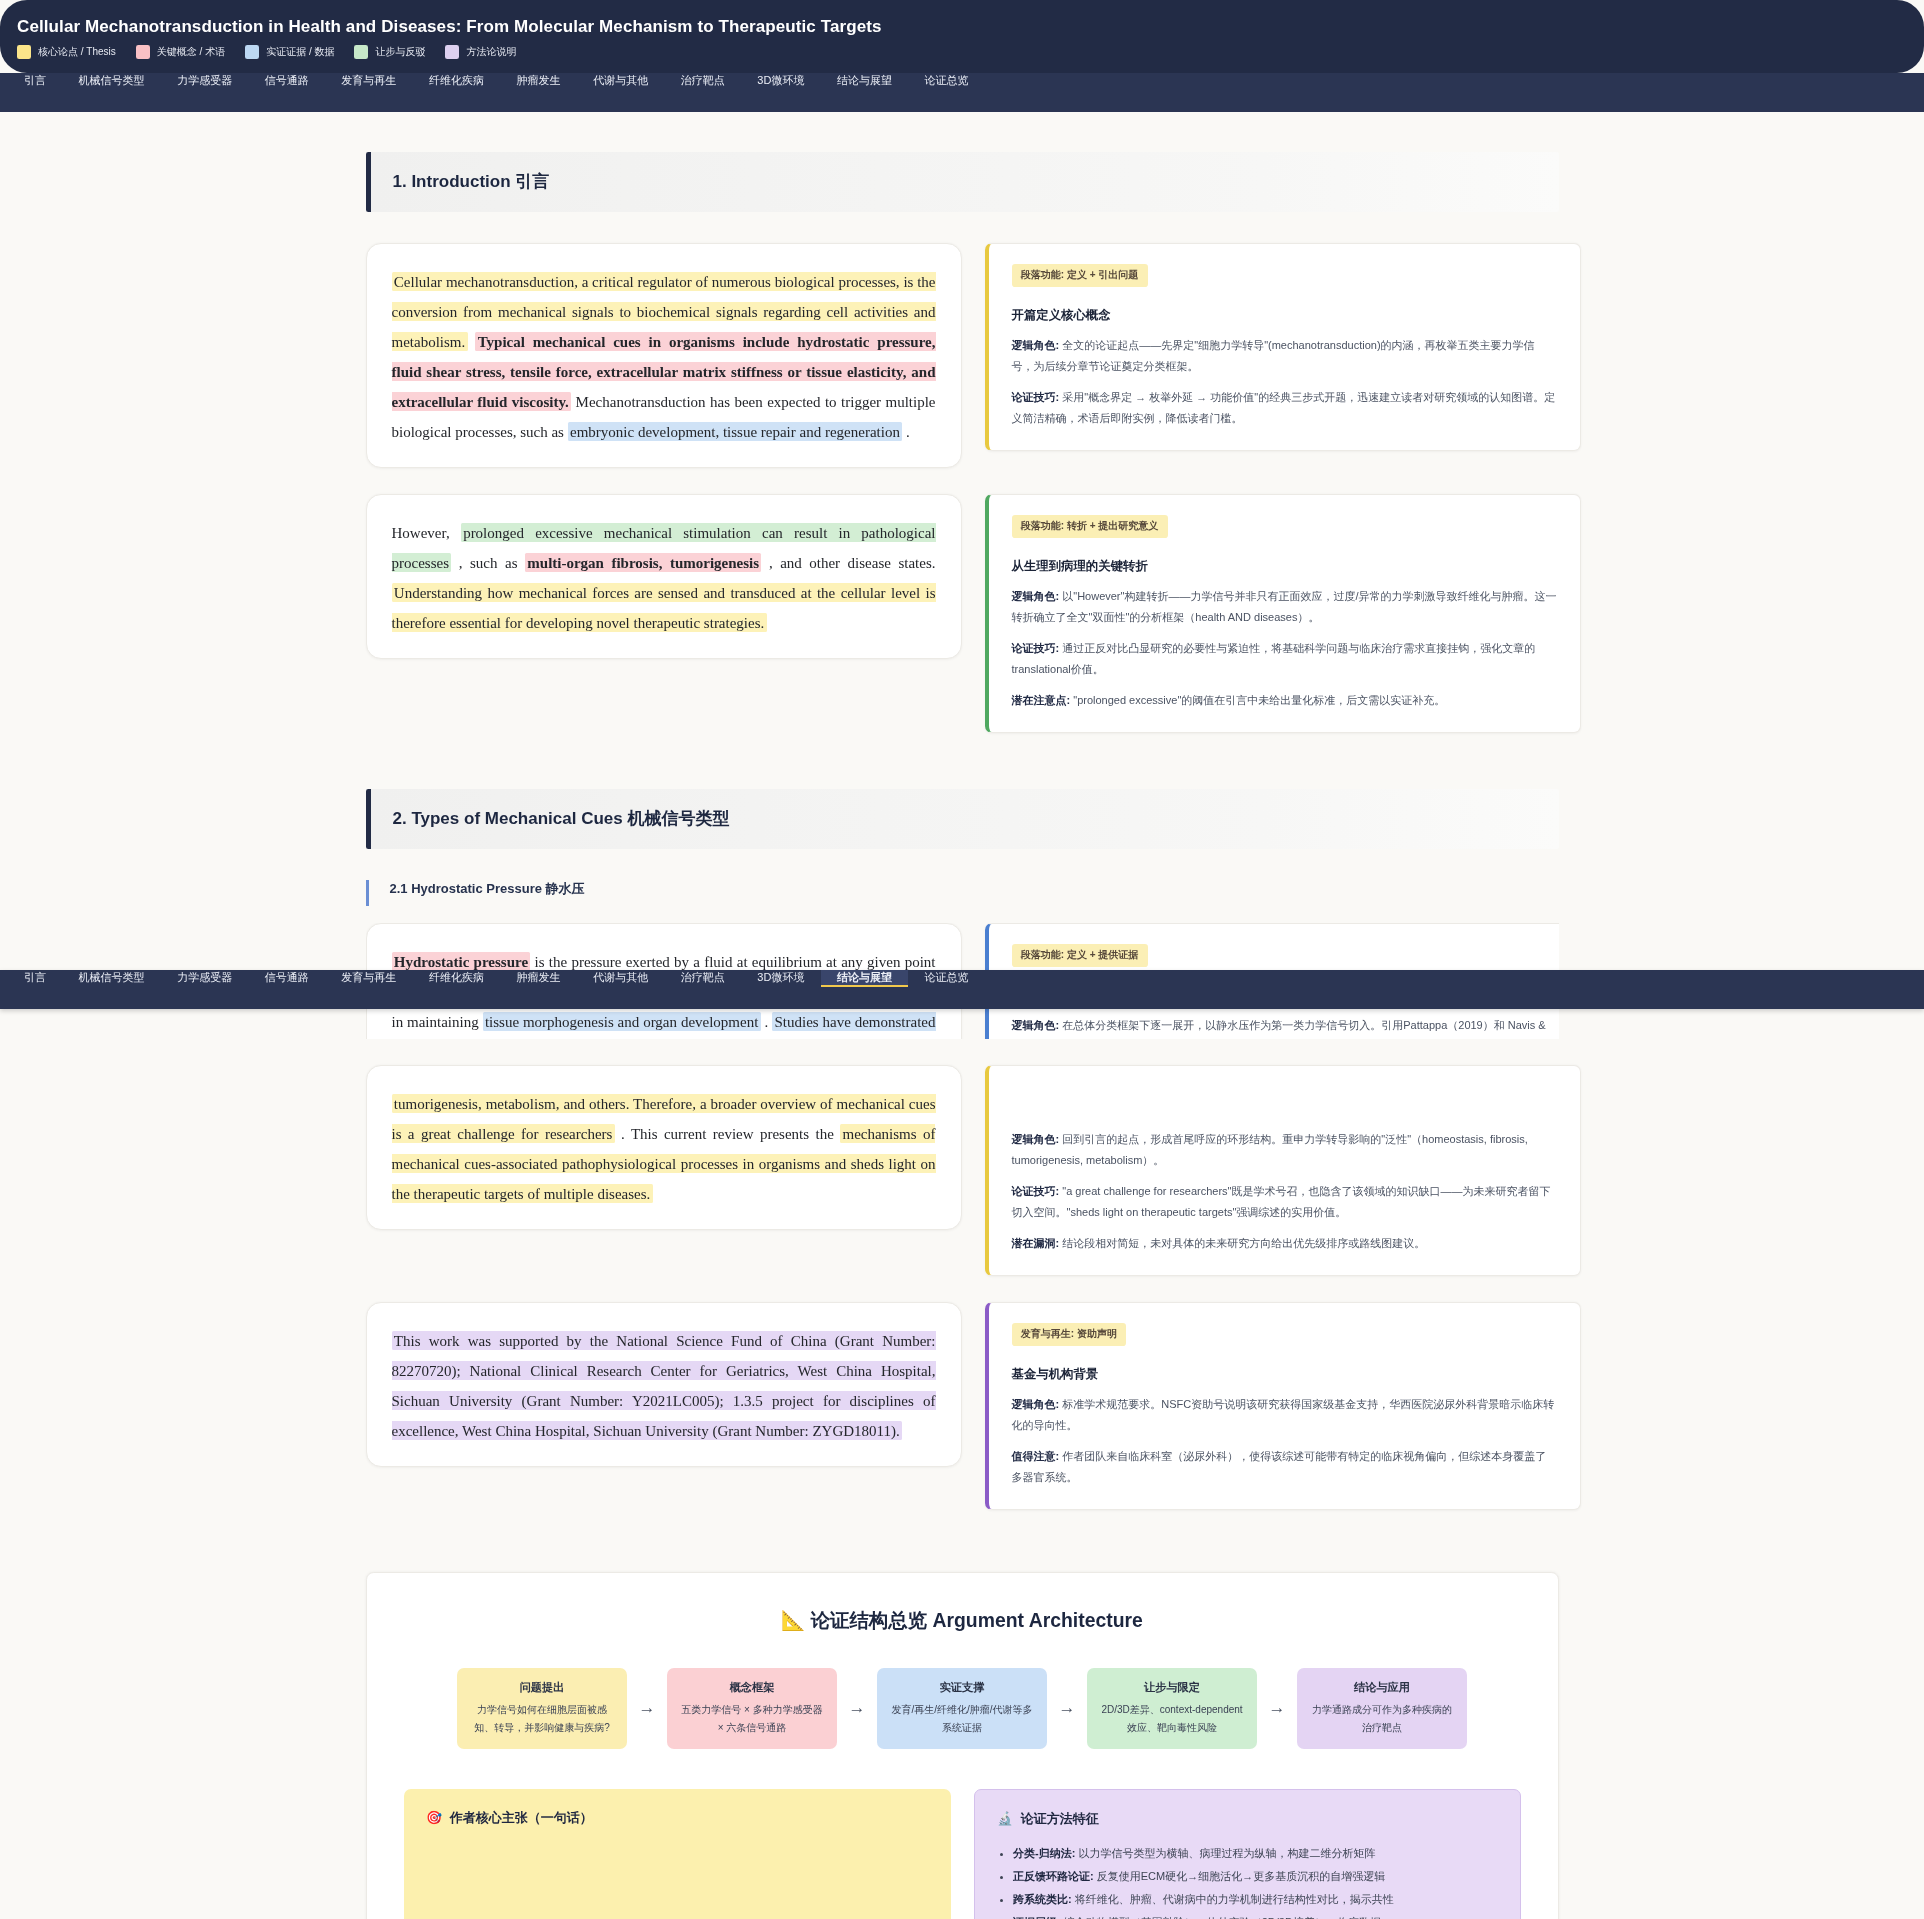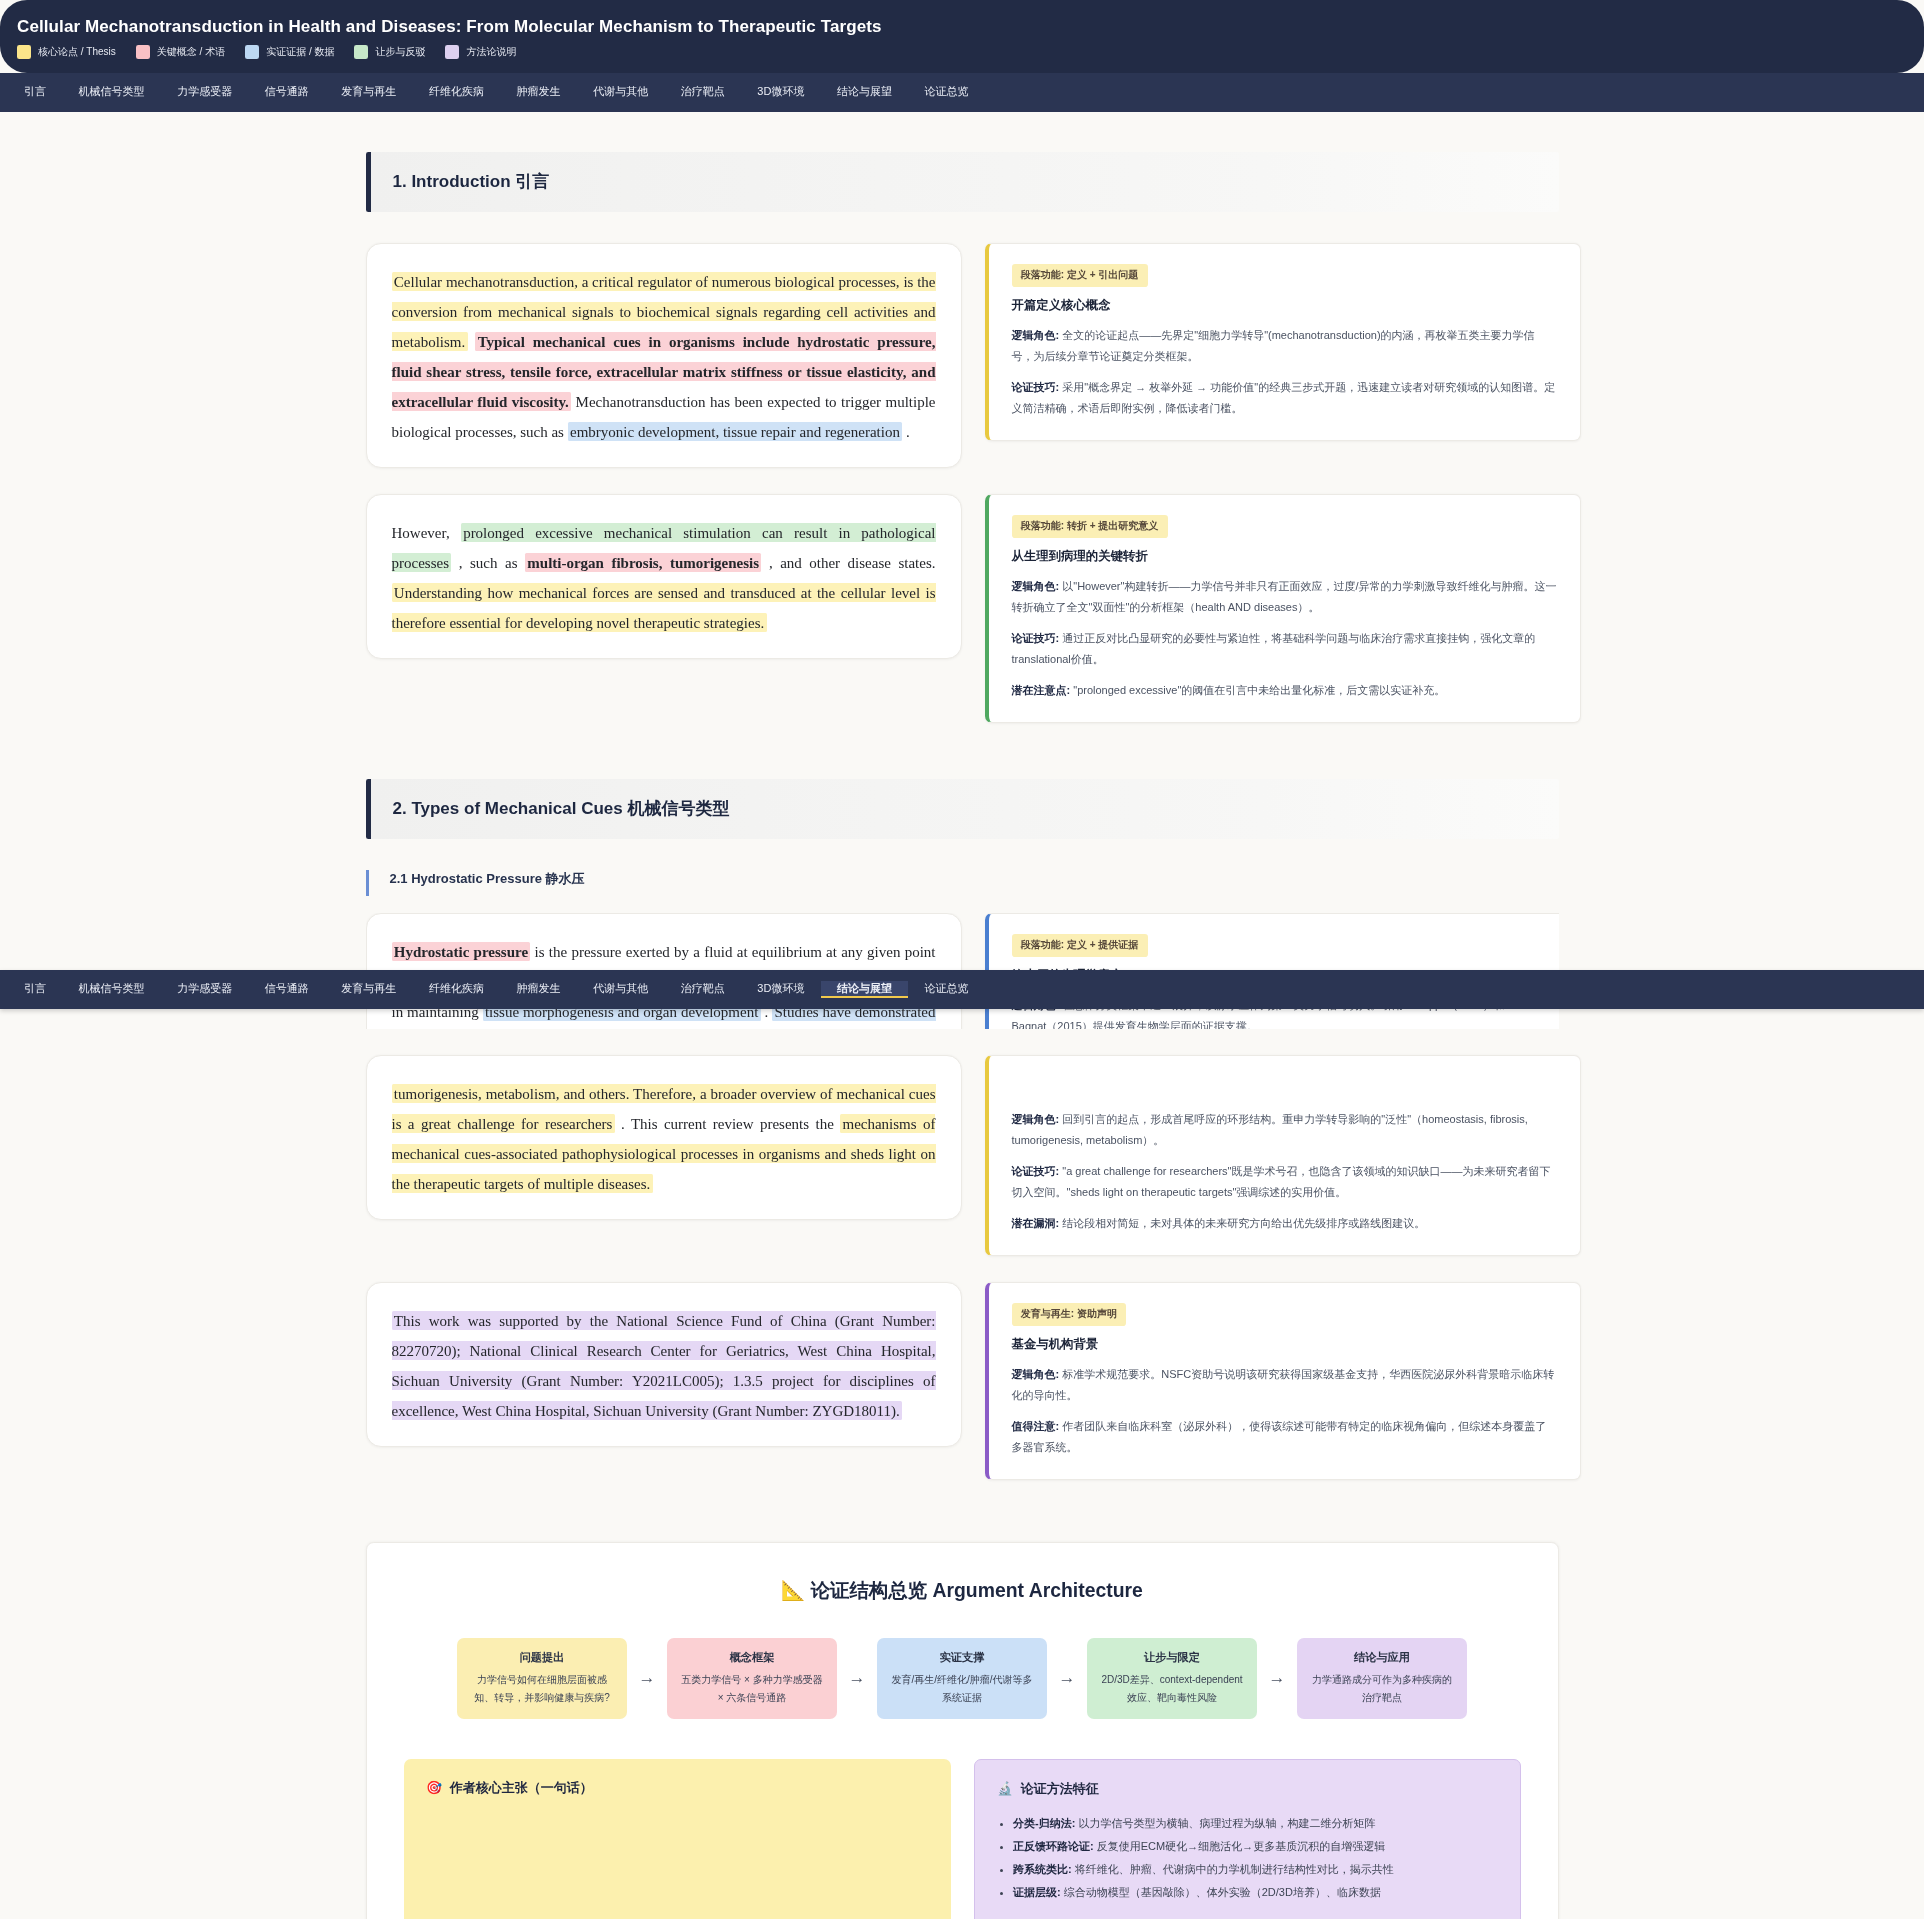--- a/index.html
+++ b/index.html
@@ -30,21 +30,21 @@
     color: #c3c9d8;
   }
   .legend { display:flex; align-items:center; gap: 20px; flex-wrap: wrap; }
   .legend-item { display:flex; align-items:center; gap: 7px; font-size: 10px; color:#e7eaf2; }
   .swatch { width: 14px; height: 14px; border-radius: 2.3px; display:inline-block; }
 
   
   .navbar {
     background: #2b3553;
     display: flex;
-    align-items: center;
+    align-items: flex-start;
     padding: 0 7.7px;
     height: 39px;
   }
   .navbar.sticky-nav { background:#2b3553; }
   .nav-item {
     display:flex; align-items:center;
     padding: 0 16.3px;
     font-size: 11px;
     color: #eceff7;
     white-space: nowrap;
@@ -124,21 +124,21 @@
   .anno-card.b-blue   { border-left: 4.6px solid #4a7fd0; }
   .anno-card.b-purple { border-left: 4.6px solid #8b5cc7; }
   .anno-tag {
     display:inline-block;
     background: #fbefb5;
     color: #56483a;
     font-size: 10px;
     font-weight: 700;
     border-radius: 3.1px;
     padding: 4.6px 9.3px;
-    margin-bottom: 10px;
+    margin-bottom: 20px;
   }
   .anno-title { font-size: 12.4px; font-weight: 700; color: #1c2438; margin: 0 0 11px 0; }
   .anno-line { font-size: 11px; line-height: 1.95; color: #4a5262; margin: 0 0 9.3px 0; }
   .anno-line:last-child { margin-bottom: 0; }
   .anno-line b { color: #222b45; }
 
   
   .summary-panel {
     background: #fff;
     border: 0.8px solid #eceae5;

